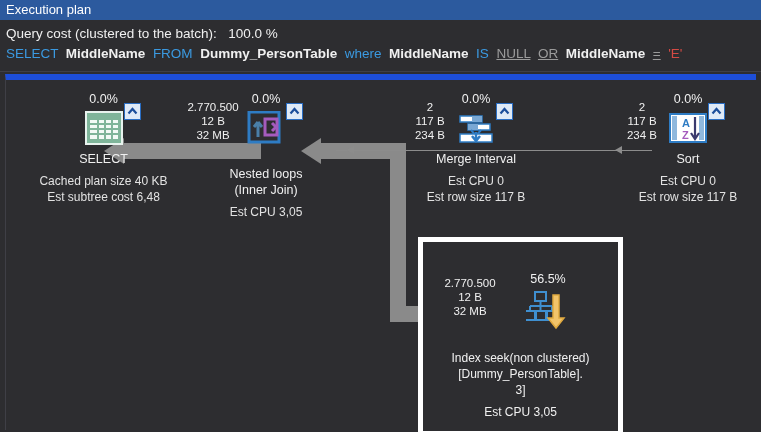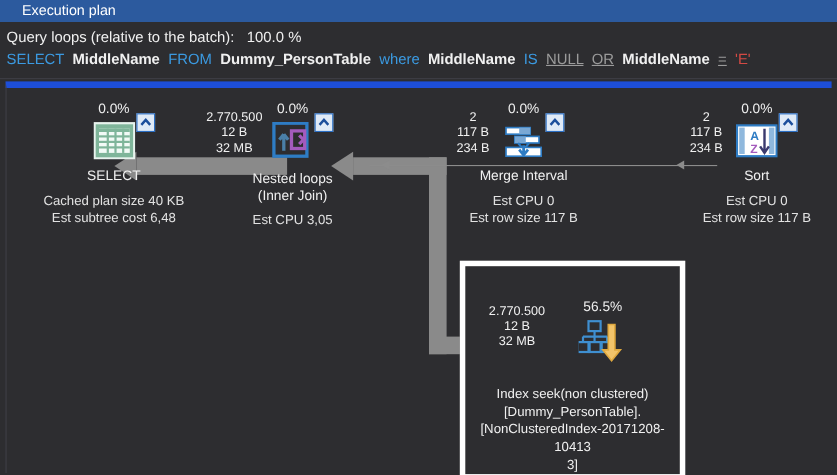--- a/index.html
+++ b/index.html
@@ -9,21 +9,21 @@
     font-family:"Liberation Sans","DejaVu Sans",sans-serif;
     color:#e6e6e6;
     -webkit-font-smoothing:antialiased;
   }
   .app{position:relative;width:761px;height:432px;}
 
   
   .titlebar{
     position:absolute;left:0;top:0;width:761px;height:20px;
     background:#2c5a9e;color:#ffffff;
-    font-size:13px;line-height:20px;padding-left:20px;
+    font-size:13px;line-height:20px;padding-left:6px;
     box-sizing:border-box;
     white-space:nowrap;
   }
 
   
   .queryhead{
     position:absolute;left:0;top:20px;width:761px;height:52px;
     background:#2d2d30;box-sizing:border-box;padding:4px 0 0 6px;
     border-bottom:1px solid #3f3f46;
   }
@@ -79,21 +79,21 @@
 <body>
 
 <div class="app">
 
   <div class="titlebar">
     <span>Execution plan</span>
   </div>
 
   <div class="queryhead">
     <div class="costline">
-      <span>Query loops (relative to the batch):</span>
+      <span>Query cost (clustered to the batch):</span>
       <span>&nbsp;</span>
       <span>100.0 %</span>
     </div>
     <div class="sqlline">
       <span class="kw">SELECT</span>
       <span>&nbsp;</span><span class="idn">MiddleName</span>
       <span>&nbsp;</span><span class="kw">FROM</span>
       <span>&nbsp;</span><span class="idn">Dummy_PersonTable</span>
       <span>&nbsp;</span><span class="kw">where</span>
       <span>&nbsp;</span><span class="idn">MiddleName</span>
@@ -161,21 +161,21 @@
           <path d="M11 26 L11 13 M11 11 L7 16 M11 11 L15 16" fill="none" stroke="#4a7fa8" stroke-width="3"></path>
           <rect x="18" y="8" width="12" height="16" fill="none" stroke="#a45bbd" stroke-width="3"></rect>
           <path d="M25 12 L29 16 L25 20" fill="none" stroke="#a45bbd" stroke-width="3"></path>
         </svg>
         <div class="badge" style="left:39px;top:-8px;">
           <svg width="15" height="15" viewBox="0 0 15 15">
               <path d="M3.5 9.5 L7.5 5 L11.5 9.5" fill="none" stroke="#1c4f9c" stroke-width="2.2"></path>
             </svg>
         </div>
       </div>
-      <div class="nodename" style="margin-top:4px;">Nested loops</div>
+      <div class="nodename" style="margin-top:17px;">Nested loops</div>
       <div class="nodename">(Inner Join)</div>
       <div class="detail" style="margin-top:6px;">Est CPU  3,05</div>
     </div>
 
     <div class="stats" style="left:400px;top:20px;width:48px;">
       <div>2</div>
       <div>117 B</div>
       <div>234 B</div>
     </div>
     <div class="node" style="left:405px;top:12px;width:130px;">
@@ -243,21 +243,20 @@
             <rect x="-1" y="21" width="10" height="9" fill="none" stroke="#3f8fd0" stroke-width="2"></rect>
             <rect x="10" y="21" width="10" height="9" fill="none" stroke="#3f8fd0" stroke-width="2"></rect>
             <rect x="21" y="21" width="10" height="9" fill="none" stroke="#3f8fd0" stroke-width="2"></rect>
             <path d="M27 5 L33 5 L33 28 L38 28 L30 38 L22 28 L27 28 Z" fill="#f2c46a" stroke="#e0a93f" stroke-width="1.5"></path>
           </svg>
         </div>
       </div>
       <div style="position:absolute;left:0;top:108px;width:195px;text-align:center;">
         <div class="hltext">Index seek(non clustered)</div>
         <div class="hltext">[Dummy_PersonTable].</div>
-        <div class="hltext">[NonClusteredIndex-20171208-10413</div>
         <div class="hltext">3]</div>
         <div class="hltext" style="margin-top:6px;">Est CPU  3,05</div>
 
       </div>
     </div>
 
   </div>
 </div>
 
 </body></html>

